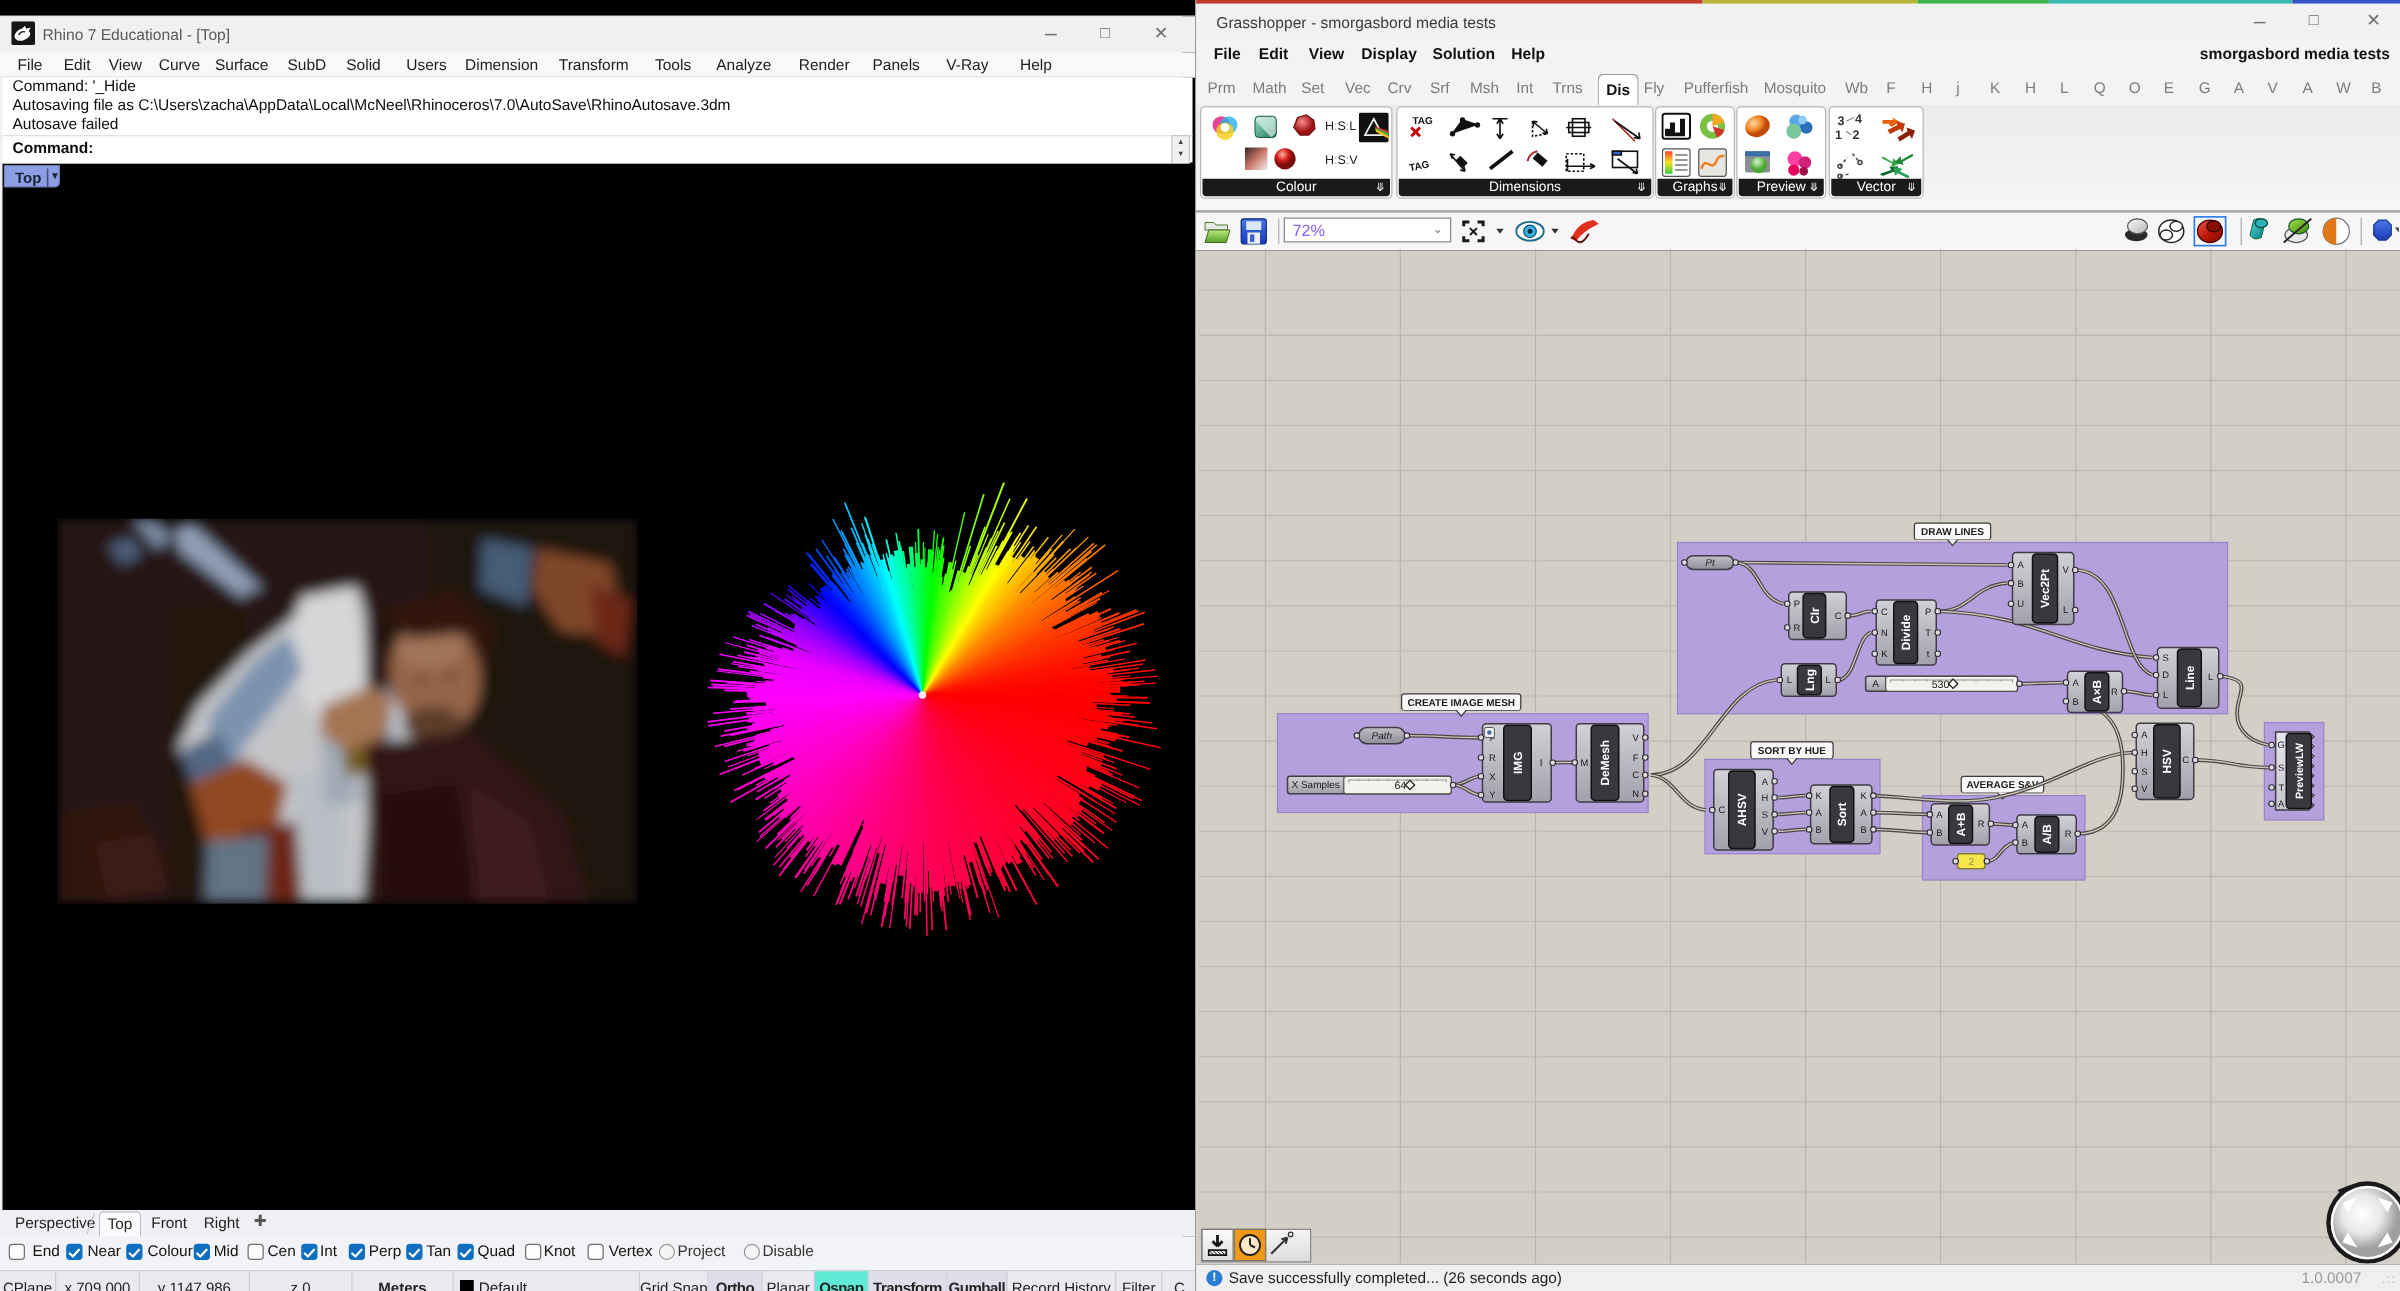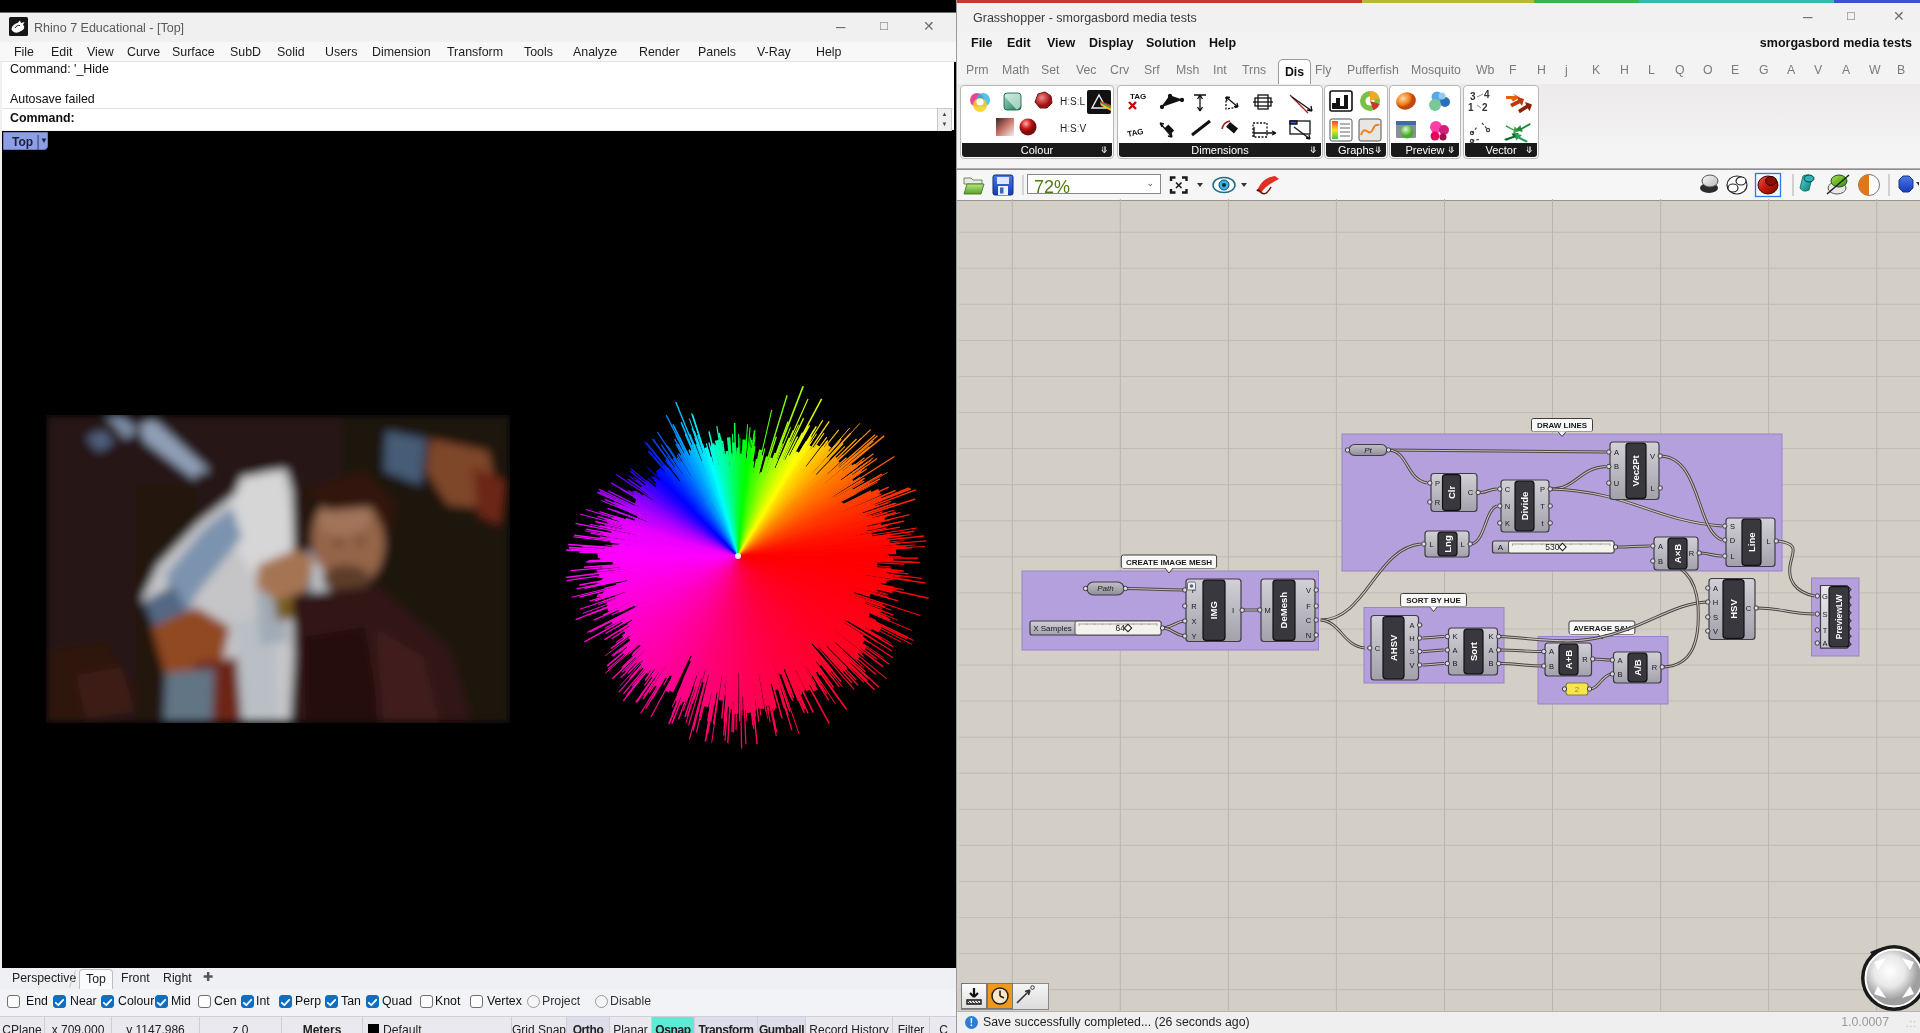--- a/index.html
+++ b/index.html
@@ -55,20 +55,21 @@
       <span style="position:absolute;left:447px;top:3px">Transform</span>
       <span style="position:absolute;left:524px;top:3px">Tools</span>
       <span style="position:absolute;left:573px;top:3px">Analyze</span>
       <span style="position:absolute;left:639px;top:3px">Render</span>
       <span style="position:absolute;left:698px;top:3px">Panels</span>
       <span style="position:absolute;left:757px;top:3px">V-Ray</span>
       <span style="position:absolute;left:816px;top:3px">Help</span>
     </div>
  <div id="rcmd">
    <span style="position:absolute;left:8px;top:0px">Command: '_Hide</span>
+   <span style="position:absolute;left:8px;top:15px">Autosaving file as C:\Users\zacha\AppData\Local\McNeel\Rhinoceros\7.0\AutoSave\RhinoAutosave.3dm</span>
    <span style="position:absolute;left:8px;top:30px">Autosave failed</span>
    <div style="position:absolute;left:0;top:46px;width:952px;height:1px;background:#e0e0e0"></div>
    <span style="position:absolute;left:8px;top:49px;font-weight:bold">Command:</span>
    <div style="position:absolute;right:2px;top:46px;width:13px;height:22px;border:1px solid #c8c8c8;background:#f0f0f0;font-size:6px;color:#444;text-align:center;line-height:10px">▲<br>▼</div>
  </div>
  <div id="rvp">
    <div style="position:absolute;left:1px;top:1px;width:45px;height:18px;background:#8c9fe4;border:1px solid #6c7cb4;border-radius:0 0 4px 0;box-sizing:border-box">
      <span style="position:absolute;left:8px;top:2px;font-size:12px;font-weight:bold;color:#1c2137">Top</span>
      <span style="position:absolute;left:32px;top:0px;color:#44507e">|</span>
      <span style="position:absolute;left:36px;top:3px;font-size:8px;color:#1c2137">▼</span>
@@ -1903,21 +1904,21 @@
             <stop offset="0" stop-color="#b8e880"></stop>
             <stop offset="1" stop-color="#5aa028"></stop>
           </linearGradient>
  <linearGradient id="flp" x1="0" y1="0" x2="0" y2="1">
             <stop offset="0" stop-color="#4a78e8"></stop>
             <stop offset="1" stop-color="#1a3ab8"></stop>
           </linearGradient>
         </defs>
 </svg>
 <div style="position:absolute;left:70px;top:4px;width:134px;height:20px;background:#fff;border:1px solid #888;box-sizing:border-box">
- <span style="position:absolute;left:6px;top:2px;font-size:18px;color:#4d7c0f">72%</span>
+ <span style="position:absolute;left:6px;top:2px;font-size:13px;color:#8b5cf6">72%</span>
  <span style="position:absolute;right:6px;top:3px;font-size:9px;color:#555">⌄</span>
 </div>
 <svg style="position:absolute;left:210px;top:3px" width="330" height="24" viewBox="0 0 330 24">
  <g fill="none" stroke="#1a1a1a" stroke-width="2.4">
   <path d="M4,8 v-3.5 h4.5 M15,4.5 h4.5 v3.5 M19.5,16 v3.5 h-4.5 M8.5,19.5 H4 v-3.5"></path>
  </g>
  <path d="M9,9.5 l5.5,5.5 M14.5,9.5 l-5.5,5.5" stroke="#1a1a1a" stroke-width="1.6"></path>
  <polygon points="30,10 36,10 33,14" fill="#333"></polygon>
  <ellipse cx="57" cy="12" rx="11" ry="7.5" fill="#fff" stroke="#1a6a8a" stroke-width="1.5"></ellipse>
  <circle cx="57" cy="12" r="5" fill="#35b8e8" stroke="#0a4a6a" stroke-width="1"></circle>

